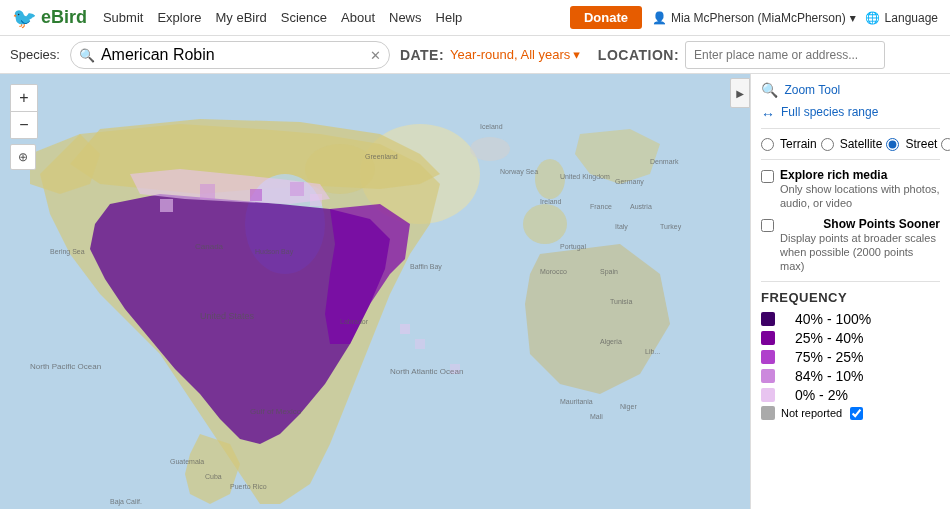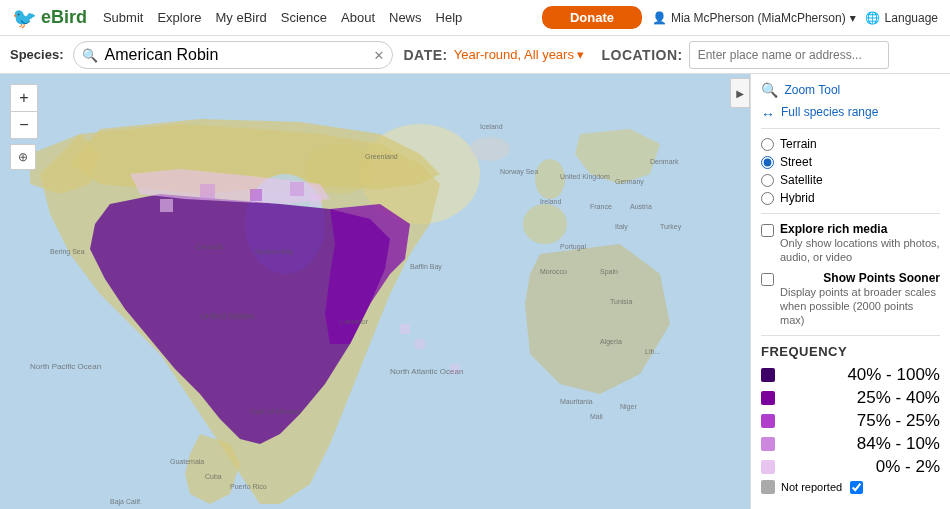--- a/index.html
+++ b/index.html
@@ -11,34 +11,34 @@
       height: 36px; background: #fff;
       border-bottom: 1px solid #ddd;
       padding: 0 12px; gap: 16px;
     }
     .nav-logo { display: flex; align-items: center; gap: 4px; font-weight: bold; color: #2e7d32; font-size: 18px; }
     .nav-logo .bird-icon { color: #555; font-size: 20px; }
     .nav-links { display: flex; gap: 14px; align-items: center; }
     .nav-links a { text-decoration: none; color: #333; font-size: 13px; }
     .nav-right { margin-left: auto; display: flex; align-items: center; gap: 10px; }
     .donate-btn {
-      background: #e65c00; color: #fff; border: none; padding: 4px 28px;
-      border-radius: 10px; cursor: pointer; font-size: 13px; font-weight: bold; text-align: right;
+      background: #e65c00; color: #fff; border: none; padding: 4px 14px;
+      border-radius: 3px; cursor: pointer; font-size: 13px; font-weight: bold; text-align: right;
     }
     .user-info { display: flex; align-items: center; gap: 4px; font-size: 12px; color: #333; cursor: pointer; }
     .lang-info { display: flex; align-items: center; gap: 4px; font-size: 12px; color: #333; cursor: pointer; }
 
     
     .species-bar {
       display: flex; align-items: center;
       height: 38px; background: #fff;
       border-bottom: 1px solid #ddd;
       padding: 0 10px; gap: 10px;
     }
-    .species-label { font-weight: bold; font-size: 13px; color: #333; white-space: nowrap; text-align: right; }
+    .species-label { font-weight: normal; font-size: 13px; color: #333; white-space: nowrap; text-align: right; }
     .species-search-wrap { position: relative; flex: 0 0 320px; }
     .species-search-wrap input {
       width: 100%; height: 28px; border: 1px solid #ccc;
       border-radius: 14px; padding: 0 28px 0 30px;
       font-size: 16px; outline: none;
     }
     .species-search-wrap .search-icon {
       position: absolute; left: 9px; top: 50%; transform: translateY(-50%);
       color: #888; font-size: 13px; pointer-events: none;
     }
@@ -106,32 +106,32 @@
 
     .panel-tool-link {
       display: flex; align-items: center; gap: 6px;
       color: #1565c0; text-decoration: none; margin-bottom: 6px;
       cursor: pointer; font-size: 12px;
     }
     .panel-tool-link .icon { font-size: 14px; }
 
     .panel-divider { height: 1px; background: #e0e0e0; margin: 8px 0; }
 
-    .radio-group { display: flex; flex-direction: column; gap: 4px; margin-bottom: 8px; }
+    .radio-group { display: flex; flex-direction: row; gap: 4px; margin-bottom: 8px; }
     .radio-item { display: flex; align-items: center; gap: 6px; cursor: pointer; }
     .radio-item input[type=radio] { accent-color: #1565c0; cursor: pointer; }
 
     .checkbox-section { margin-bottom: 8px; }
     .checkbox-item { display: flex; align-items: flex-start; gap: 6px; margin-bottom: 6px; }
     .checkbox-item input[type=checkbox] { margin-top: 2px; cursor: pointer; accent-color: #1565c0; }
     .checkbox-desc { font-size: 11px; color: #666; line-height: 1.3; }
 
     .freq-section { margin-top: 4px; }
     .freq-title { font-weight: bold; font-size: 13px; color: #333; margin-bottom: 6px; letter-spacing: 0.5px; }
-    .freq-item { display: flex; align-items: center; gap: 6px; margin-bottom: 3px; font-size: 17px; justify-content: space-between; }
+    .freq-item { display: flex; align-items: center; gap: 20px; margin-bottom: 3px; font-size: 14px; }
     .freq-swatch { width: 14px; height: 14px; border-radius: 2px; flex-shrink: 0; }
 
     .not-reported-row { display: flex; align-items: center; gap: 6px; font-size: 11px; }
     .not-reported-swatch { width: 14px; height: 14px; background: #aaa; border-radius: 2px; }
 
     
     .map-svg { position: absolute; inset: 0; width: 100%; height: 100%; }
   </style>
 </head>
 <body>
@@ -301,26 +301,26 @@
     </a>
 
     <div class="panel-divider"></div>
 
     <div class="radio-group">
       <label class="radio-item">
         <input type="radio" name="maptype" style="">
         <span>Terrain</span>
       </label>
       <label class="radio-item">
+        <input type="radio" name="maptype" style="">
+        <span>Satellite</span>
+      </label>
+      <label class="radio-item">
         <input type="radio" name="maptype" checked="" style="">
         <span>Street</span>
-      </label>
-      <label class="radio-item">
-        <input type="radio" name="maptype" style="">
-        <span>Satellite</span>
       </label>
       <label class="radio-item">
         <input type="radio" name="maptype" style="">
         <span>Hybrid</span>
       </label>
     </div>
 
     <div class="panel-divider"></div>
 
     <div class="checkbox-section">

